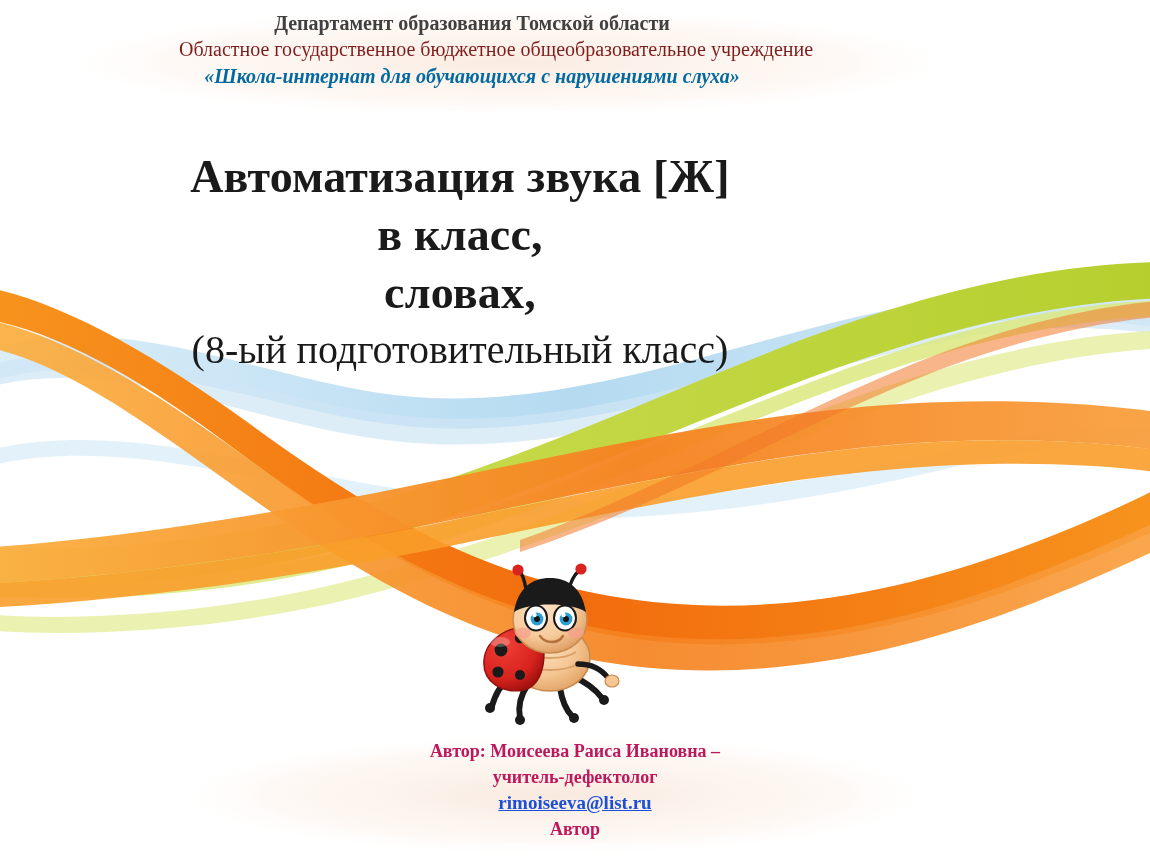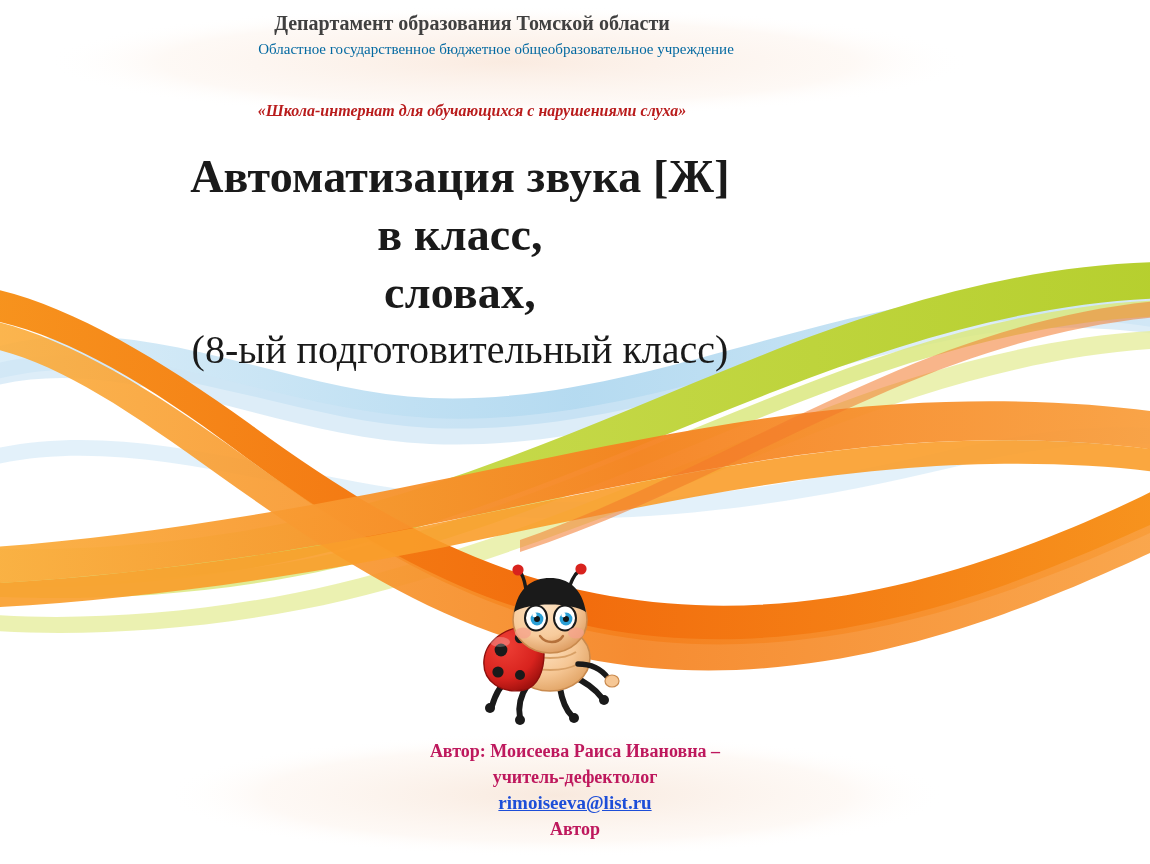--- a/index.html
+++ b/index.html
@@ -36,33 +36,32 @@
   }
   .header .line1 {
     font-family: "Liberation Serif", serif;
     font-weight: bold;
     font-size: 20px;
     color: #404040;
     line-height: 26px;
   }
   .header .line2 {
     font-family: "Liberation Serif", serif;
-    font-size: 15px;
+    font-size: 20px;
+    color: #7f1d1d;
+    line-height: 27px;
+    padding-left: 48px;
+  }
+  .header .line3 {
+    font-family: "Liberation Serif", serif;
+    font-style: italic;
+    font-weight: bold;
+    font-size: 20px;
     color: #0369a1;
     line-height: 27px;
-    padding-left: 48px;
-  }
-  .header .line3 {
-    font-family: "Liberation Serif", serif;
-    font-style: italic;
-    font-weight: bold;
-    font-size: 16px;
-    color: #b91c1c;
-    line-height: 27px;
-    margin-top: 34px;
   }
   
   .title-block {
     position: absolute;
     left: 0;
     top: 148px;
     width: 920px;
     text-align: center;
     z-index: 5;
   }

